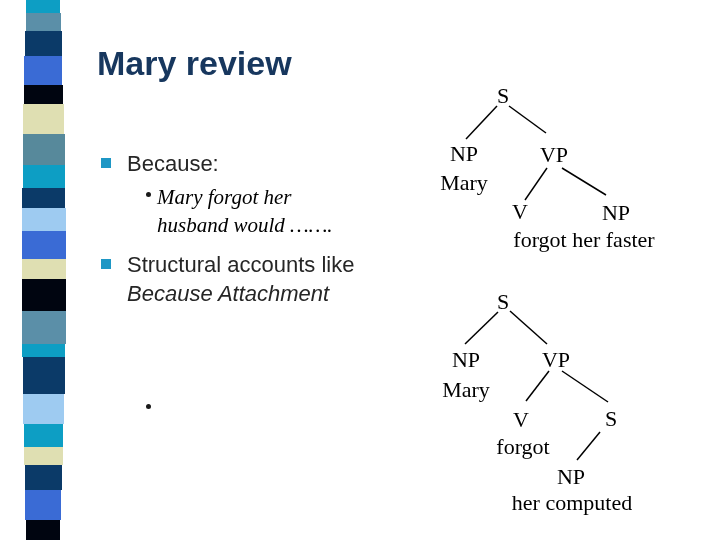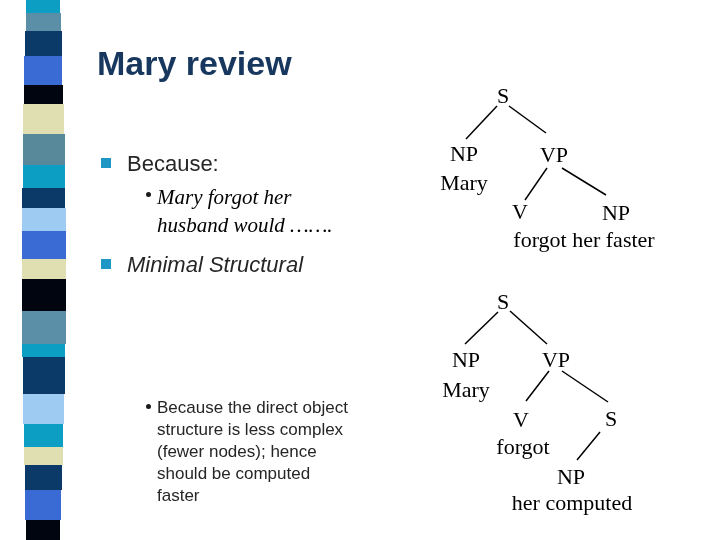--- a/index.html
+++ b/index.html
@@ -84,29 +84,25 @@
 
   <div class="sq-bullet" style="left:101px;top:158px;"></div>
   <div class="b-main" style="left:127px;top:149px;">Because:</div>
 
   <div class="dot-bullet" style="left:146px;top:192px;"></div>
   <div class="quote">Mary forgot her
 husband would …….</div>
 
   <div class="sq-bullet" style="left:101px;top:259px;"></div>
   <div class="b-main" style="left:127px;top:250px;width:290px;">
-    <div class="ital">Minimal Structural</div>
+    <div>Structural accounts like</div>
+    <div class="ital">Because Attachment</div>
   </div>
 
   <div class="dot-bullet" style="left:146px;top:404px;"></div>
-  <div class="b-sub">Because the direct object
-structure is less complex
-(fewer nodes); hence
-should be computed
-faster</div>
 
   <svg class="edges" viewBox="0 0 720 540">
     <g stroke="#000" stroke-width="1.5">
       <line x1="497" y1="106" x2="466" y2="139"></line>
       <line x1="509" y1="106" x2="546" y2="133"></line>
       <line x1="547" y1="168" x2="525" y2="200"></line>
       <line x1="562" y1="168" x2="606" y2="195"></line>
       <line x1="498" y1="312" x2="465" y2="344"></line>
       <line x1="510" y1="311" x2="547" y2="344"></line>
       <line x1="549" y1="371" x2="526" y2="401"></line>

